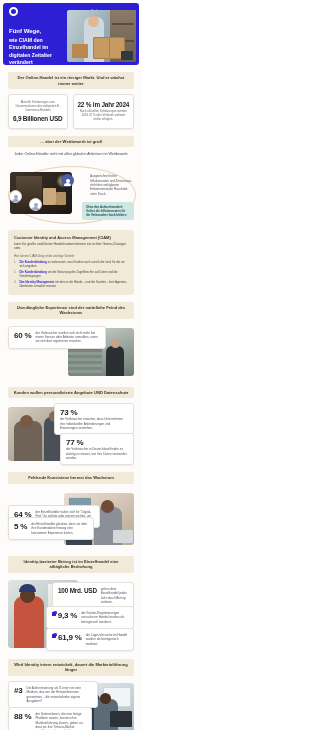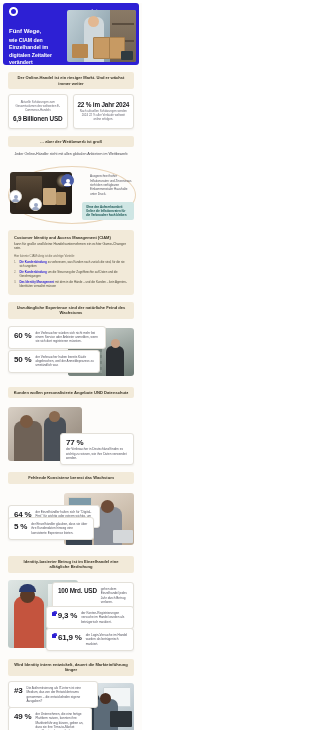--- a/index.html
+++ b/index.html
@@ -264,34 +264,34 @@
   <div class="split s-growth">
     <div class="photo">
       <span class="sg-bldg"></span>
         <span class="sg-person"></span>
         <span class="sg-head"></span>
     </div>
     <div class="card stat-card c1">
       <span class="stat-num">60 %</span>
       <span class="stat-txt">der Verbraucher würden sich nicht mehr bei einem Service oder Anbieter anmelden, wenn sie sich dort registrieren müssten.</span>
     </div>
-    <div class="card stat-card c2">
-      <span class="stat-num">50 %</span>
-      <span class="stat-txt">der Verbraucher haben bereits Käufe abgebrochen, weil der Anmeldeprozess zu umständlich war.</span>
-    </div>
   </div>
 
   <div class="band">Kunden wollen personalisierte Angebote UND Datenschutz</div>
   <div class="split s-privacy">
     <div class="photo">
       <span class="sp-p1"></span>
         <span class="sp-h1"></span>
       <span class="sp-p2"></span>
         <span class="sp-h2"></span>
         <span class="sp-dev"></span>
+    </div>
+    <div class="card c1">
+      <div class="stat-num">73 %</div>
+      <div class="stat-txt">der Verbraucher erwarten, dass Unternehmen ihre individuellen Anforderungen und Erwartungen verstehen.</div>
     </div>
     <div class="card c2">
       <div class="stat-num">77 %</div>
       <div class="stat-txt">der Verbraucher in Deutschland finden es wichtig zu wissen, wie ihre Daten verwendet werden.</div>
     </div>
   </div>
 
   <div class="band">Fehlende Konsistenz bremst das Wachstum</div>
   <div class="split s-loyal">
     <div class="photo">
@@ -345,18 +345,18 @@
         <span class="sb-h1"></span>
       <span class="sb-p2"></span>
         <span class="sb-h2"></span>
         <span class="sb-mon"></span>
     </div>
     <div class="card stat-card c1">
       <span class="stat-num">#3</span>
       <span class="stat-txt">Die Authentisierung als IT-intern ist eine Medium, das von der Entwicklerteams genommen – die entwickelnden eigene Ausgaben?</span>
     </div>
     <div class="card stat-card c2">
-      <span class="stat-num">49 %</span>
+      <span class="stat-num">88 %</span>
       <span class="stat-txt">der Unternehmen, die eine fertige Plattform nutzen, konnten ihre Markteinführung kürzen, geben an, dass sie ihre Time-to-Market signifikant verbessert haben.</span>
     </div>
   </div>
 
 </div>
 
 </body></html>

